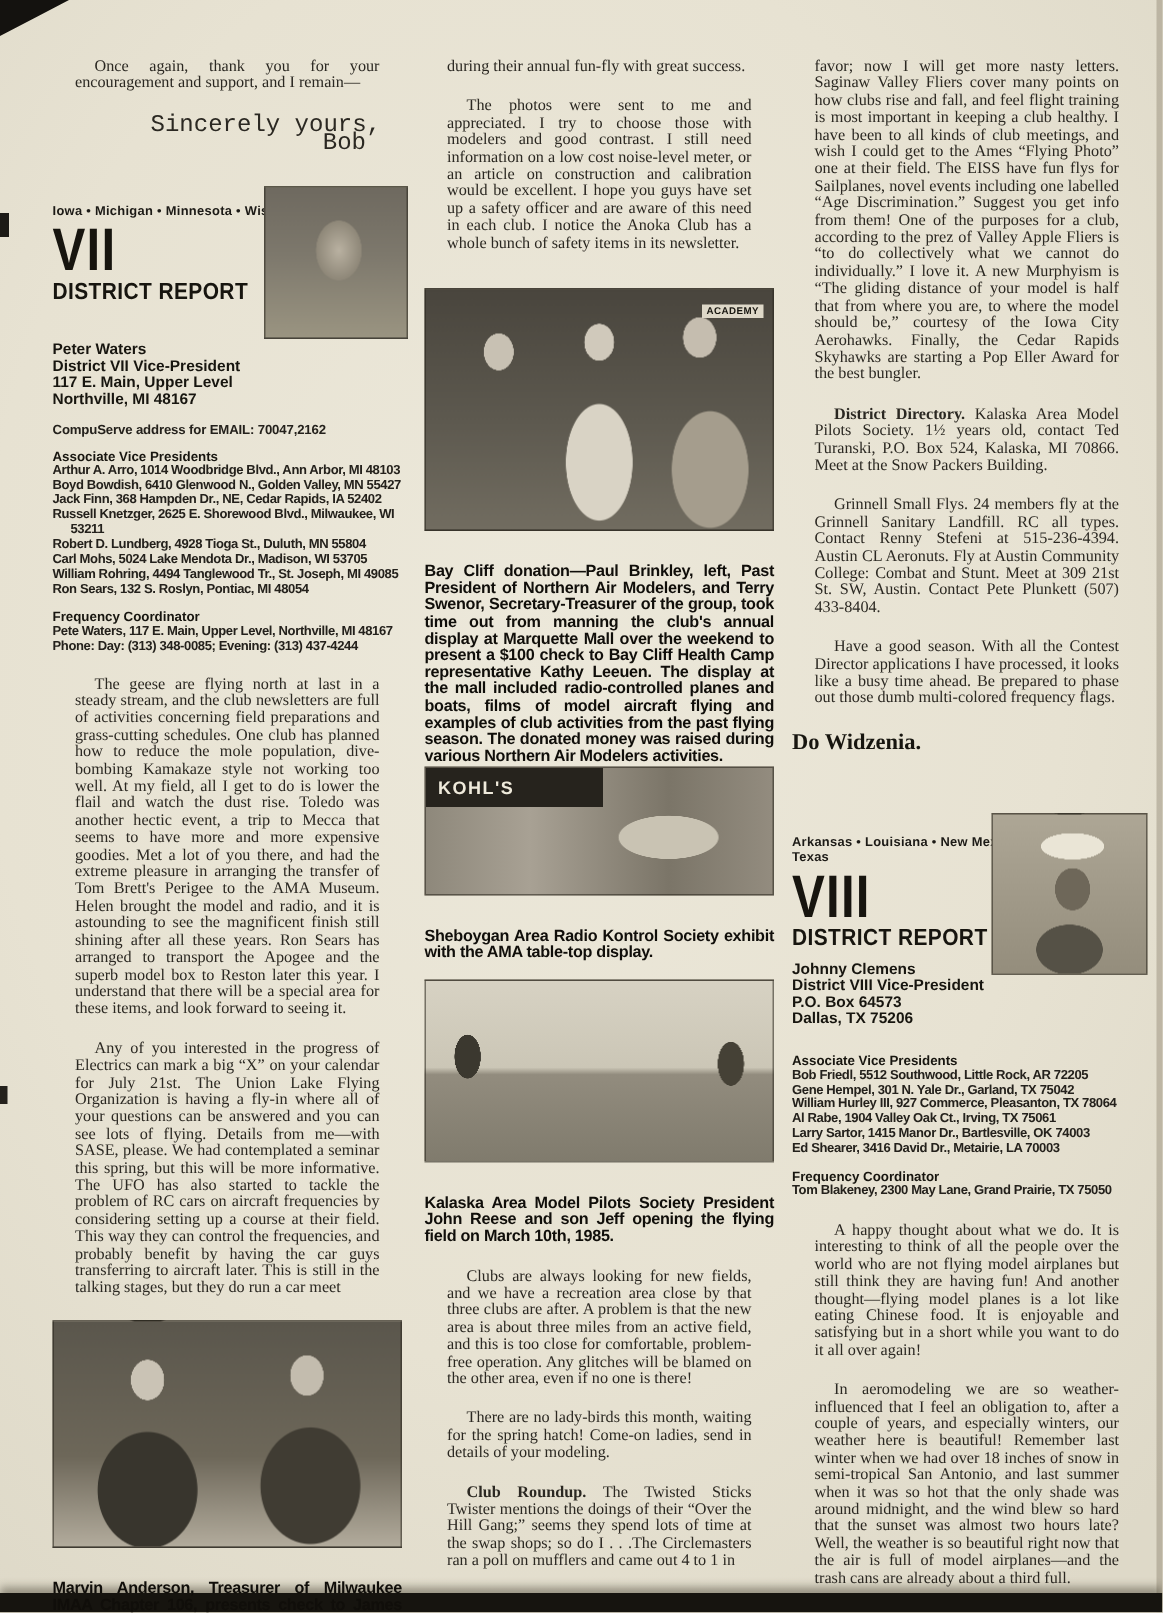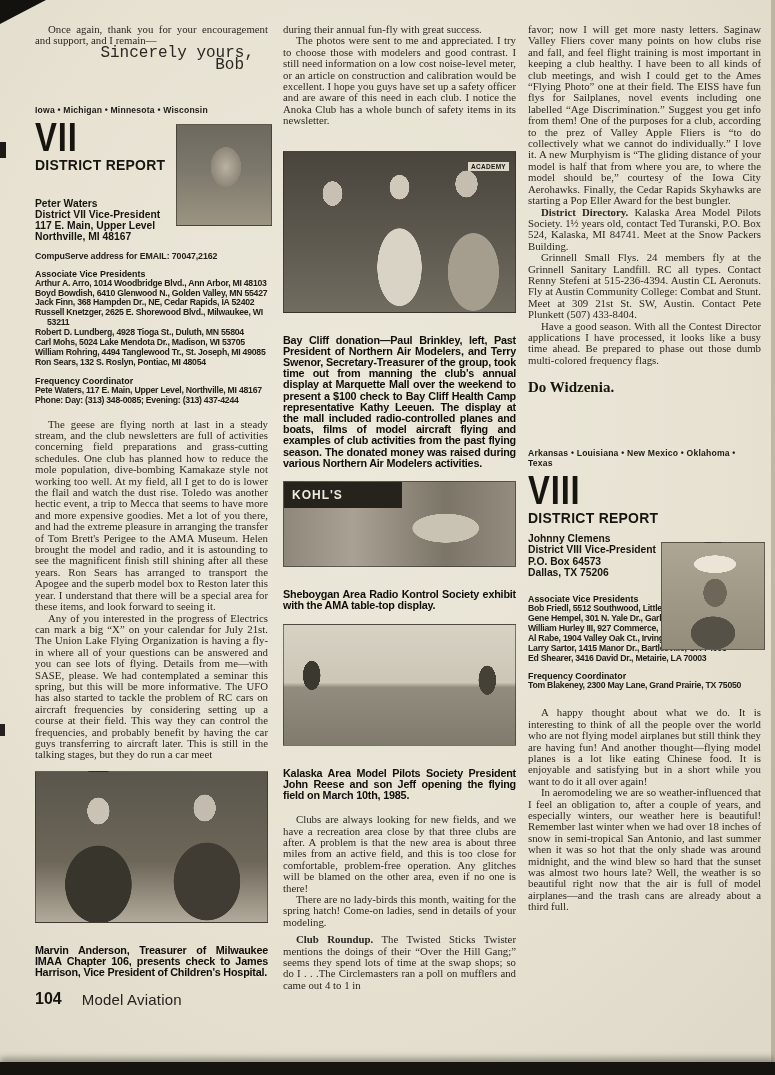--- a/index.html
+++ b/index.html
@@ -15,21 +15,21 @@
     box-shadow:0 -4px 6px rgba(60,55,40,.45);}
   .art-right{position:absolute;right:0;top:0;width:4px;height:1075px;background:rgba(120,110,90,.35);}
 
   .col{position:absolute;top:24px;width:233px;}
   #colL{left:35px;}
   #colM{left:283px;}
   #colR{left:528px;}
 
   .serif{font-family:"Liberation Serif",serif;font-size:10.8px;line-height:11.4px;
     text-align:justify;color:#2b2822;}
-  .p{margin:0;}
+  .p{margin:15px;}
   .ind{text-indent:13px;}
   .sig{font-family:Liberation Mono, monospace;font-size:16px;line-height:12px;text-align:right;
     padding-right:14px;color:#2b2822;}
   .sig2{padding-right:24px;}
 
   .states{margin-top:34px;font-weight:bold;font-size:8.6px;letter-spacing:.2px;color:#1c1a16;}
   .numeral{font-weight:bold;font-size:40px;line-height:36px;margin-top:4px;
     transform:scaleX(.82);transform-origin:left;letter-spacing:1px;color:#17150f;}
   .report{font-weight:bold;font-size:15.5px;line-height:19px;transform:scaleX(.9);
     transform-origin:left;letter-spacing:.3px;color:#17150f;}
@@ -51,21 +51,21 @@
     linear-gradient(180deg,#6e695f 0%,#7d786c 45%,#9a9481 100%);}
   .photo-check{margin-top:24px;width:233px;height:162px;background:
     radial-gradient(ellipse 17px 21px at 21% 26%, #c8c1b3 0%, #c8c1b3 58%, rgba(0,0,0,0) 59%),
     radial-gradient(ellipse 17px 21px at 50% 22%, #d0c9bb 0%, #d0c9bb 58%, rgba(0,0,0,0) 59%),
     radial-gradient(ellipse 19px 23px at 79% 20%, #c5bdaf 0%, #c5bdaf 58%, rgba(0,0,0,0) 59%),
     radial-gradient(ellipse 40px 70px at 50% 72%, #d9d3c5 0%, #d9d3c5 55%, rgba(0,0,0,0) 56%),
     radial-gradient(ellipse 46px 70px at 82% 75%, #a59d8d 0%, #a59d8d 55%, rgba(0,0,0,0) 56%),
     linear-gradient(180deg,#49453d 0%,#5d594f 55%,#716c60 100%);}
   .photo-sign{position:absolute;top:10px;right:6px;background:#ded8c8;color:#17150f;
     font-weight:bold;font-size:6.5px;padding:1px 3px;letter-spacing:.3px;}
-  .photo-kohls{margin-top:12px;width:233px;height:86px;background:
+  .photo-kohls{margin-top:0;width:233px;height:86px;background:
     radial-gradient(ellipse 60px 26px at 70% 55%, #c9c3b3 0%, #c9c3b3 55%, rgba(0,0,0,0) 56%),
     linear-gradient(90deg,#8e887b 0%,#a8a194 30%,#7b7568 70%,#938c7f 100%);}
   .kohls-band{position:absolute;left:0;top:0;width:110px;height:26px;background:#26231d;
     color:#efeadb;font-weight:bold;font-size:12px;line-height:26px;padding-left:8px;
     letter-spacing:1px;}
   .photo-field{margin-top:12px;width:233px;height:122px;background:
     radial-gradient(ellipse 15px 25px at 12% 42%, #3b382f 0%, #3b382f 58%, rgba(0,0,0,0) 59%),
     radial-gradient(ellipse 15px 25px at 88% 46%, #454136 0%, #454136 58%, rgba(0,0,0,0) 59%),
     linear-gradient(180deg,#d7d2c3 0%,#cbc6b6 48%,#928c7e 52%,#807b6d 100%);}
   .photo-marvin{margin-top:10px;width:233px;height:152px;background:
@@ -176,21 +176,21 @@
     <div class="serif body">
       <div class="p ind">Clubs are always looking for new fields, and we have a recreation area close by that three clubs are after. A problem is that the new area is about three miles from an active field, and this is too close for comfortable, problem-free operation. Any glitches will be blamed on the other area, even if no one is there!</div>
       <div class="p ind">There are no lady-birds this month, waiting for the spring hatch! Come-on ladies, send in details of your modeling.</div>
       <div class="p ind mt6"><b>Club Roundup.</b><span> The Twisted Sticks Twister mentions the doings of their “Over the Hill Gang;” seems they spend lots of time at the swap shops; so do I . . .The Circlemasters ran a poll on mufflers and came out 4 to 1 in</span></div>
     </div>
   </div>
 
   <div class="col" id="colR">
     <div class="serif">
       <div class="p">favor; now I will get more nasty letters. Saginaw Valley Fliers cover many points on how clubs rise and fall, and feel flight training is most important in keeping a club healthy. I have been to all kinds of club meetings, and wish I could get to the Ames “Flying Photo” one at their field. The EISS have fun flys for Sailplanes, novel events including one labelled “Age Discrimination.” Suggest you get info from them! One of the purposes for a club, according to the prez of Valley Apple Fliers is “to do collectively what we cannot do individually.” I love it. A new Murphyism is “The gliding distance of your model is half that from where you are, to where the model should be,” courtesy of the Iowa City Aerohawks. Finally, the Cedar Rapids Skyhawks are starting a Pop Eller Award for the best bungler.</div>
-      <div class="p ind"><b>District Directory.</b><span> Kalaska Area Model Pilots Society. 1½ years old, contact Ted Turanski, P.O. Box 524, Kalaska, MI 84741. Meet at the Snow Packers Building.</span></div>
+      <div class="p ind"><b>District Directory.</b><span> Kalaska Area Model Pilots Society. 1½ years old, contact Ted Turanski, P.O. Box 524, Kalaska, MI 70866. Meet at the Snow Packers Building.</span></div>
       <div class="p ind">Grinnell Small Flys. 24 members fly at the Grinnell Sanitary Landfill. RC all types. Contact Renny Stefeni at 515-236-4394. Austin CL Aeronuts. Fly at Austin Community College: Combat and Stunt. Meet at 309 21st St. SW, Austin. Contact Pete Plunkett (507) 433-8404.</div>
       <div class="p ind">Have a good season. With all the Contest Director applications I have processed, it looks like a busy time ahead. Be prepared to phase out those dumb multi-colored frequency flags.</div>
     </div>
     <div class="farewell">Do Widzenia.</div>
 
     <div class="states statesR">Arkansas • Louisiana • New Mexico • Oklahoma • Texas</div>
     <div class="numeral">VIII</div>
     <div class="report">DISTRICT REPORT</div>
 
     <div class="photo photo-jc"></div>

